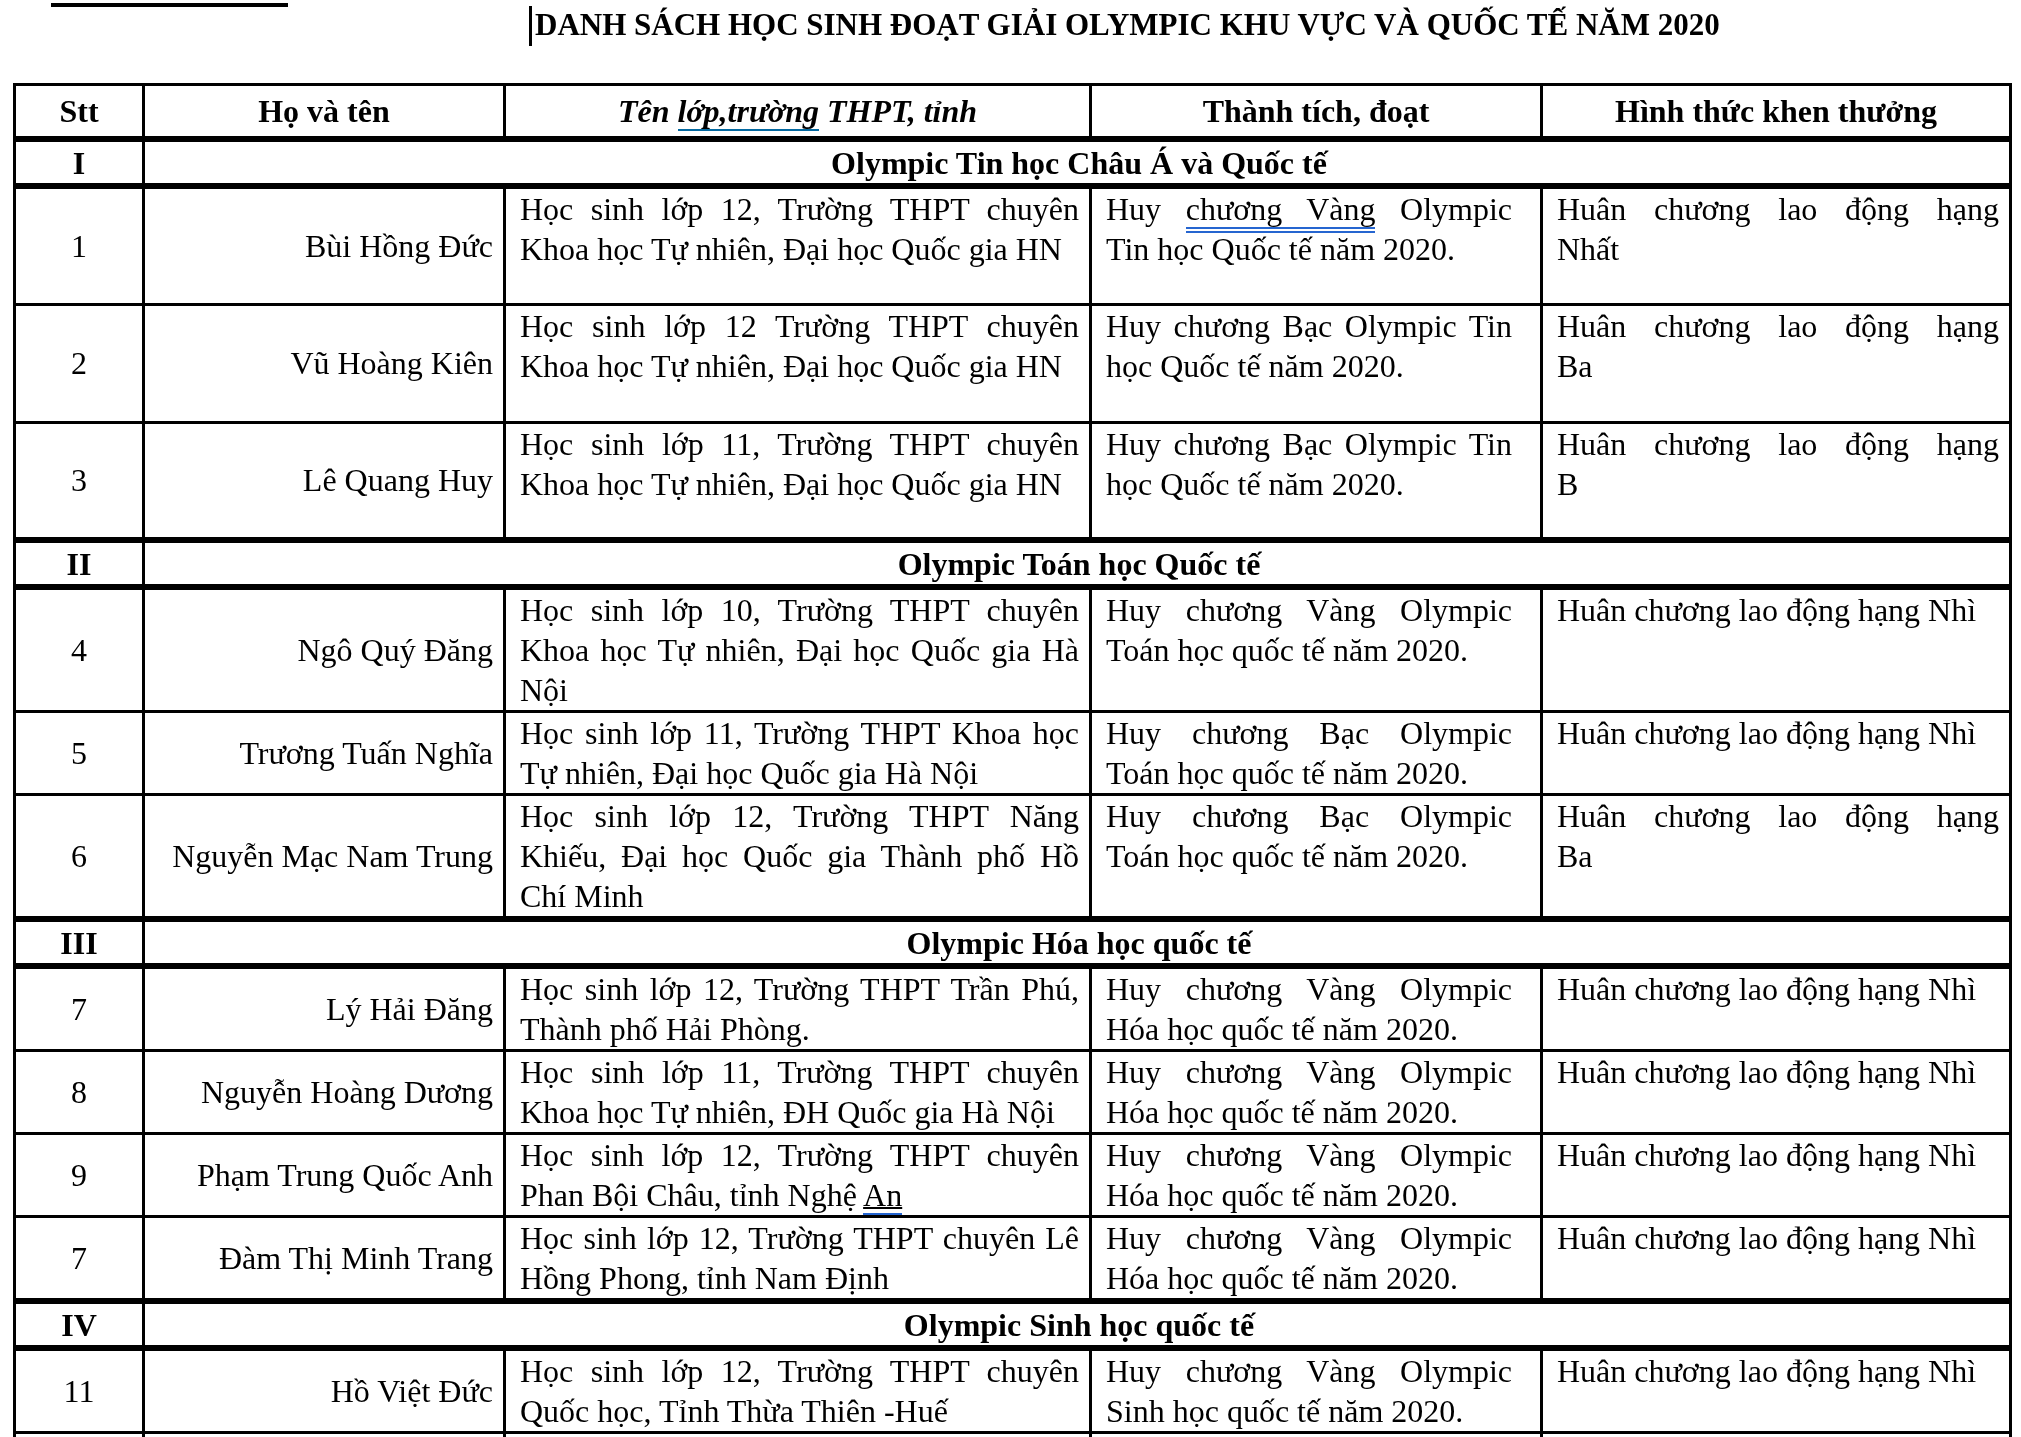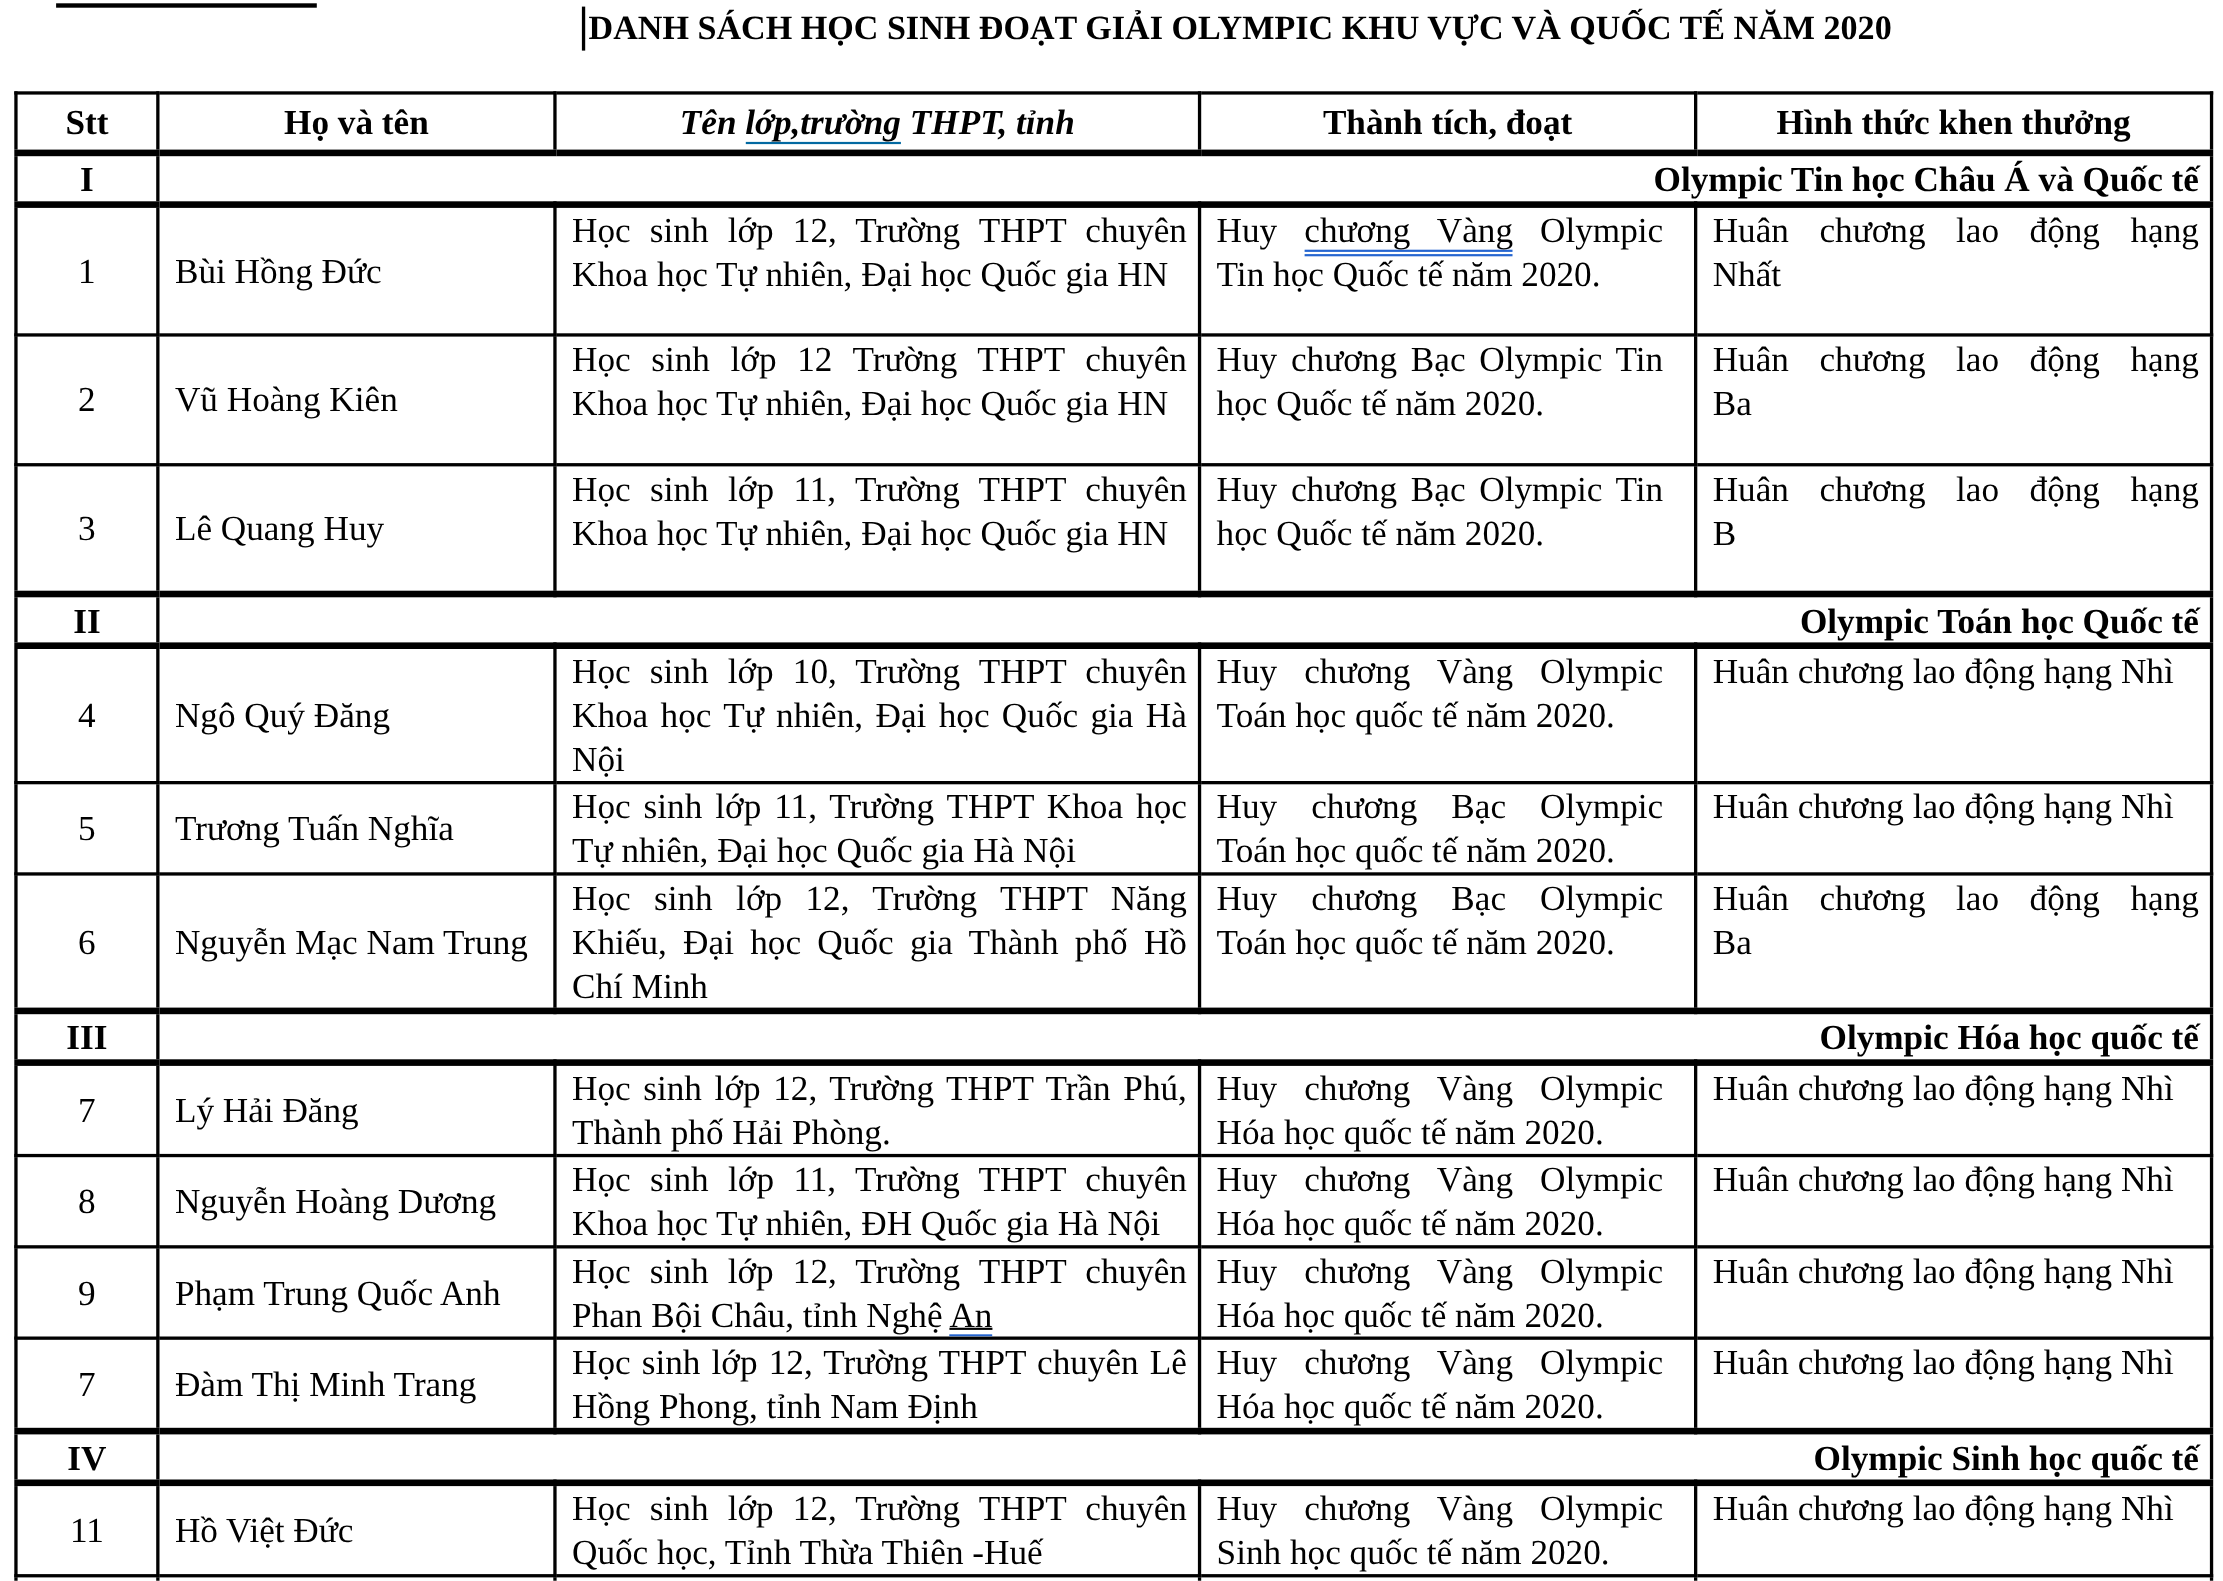--- a/index.html
+++ b/index.html
@@ -77,33 +77,33 @@
   th.school-h { font-style: italic; }
 
   tr.sec td {
     border-top: 6px solid #000000;
     border-bottom: 6px solid #000000;
     height: 41px;
     font-weight: bold;
     line-height: 38px;
   }
   tr.sec td.secno { text-align: center; padding: 0; }
-  tr.sec td.seclabel { text-align: right; }
+  tr.sec td.seclabel { text-align: center; }
 
   tr.tall { height: 118px; }
   tr.short { height: 79px; }
 
   td.stt {
     text-align: center;
     vertical-align: middle;
     padding: 0;
   }
   td.name {
     vertical-align: middle;
-    text-align: left;
+    text-align: right;
   }
   td.school, td.ach, td.award {
     vertical-align: top;
     text-align: justify;
   }
   td.ach { padding-right: 28px; }
   td.award.awrap {
     white-space: pre-line;
     text-align: justify;
     text-align-last: justify;

